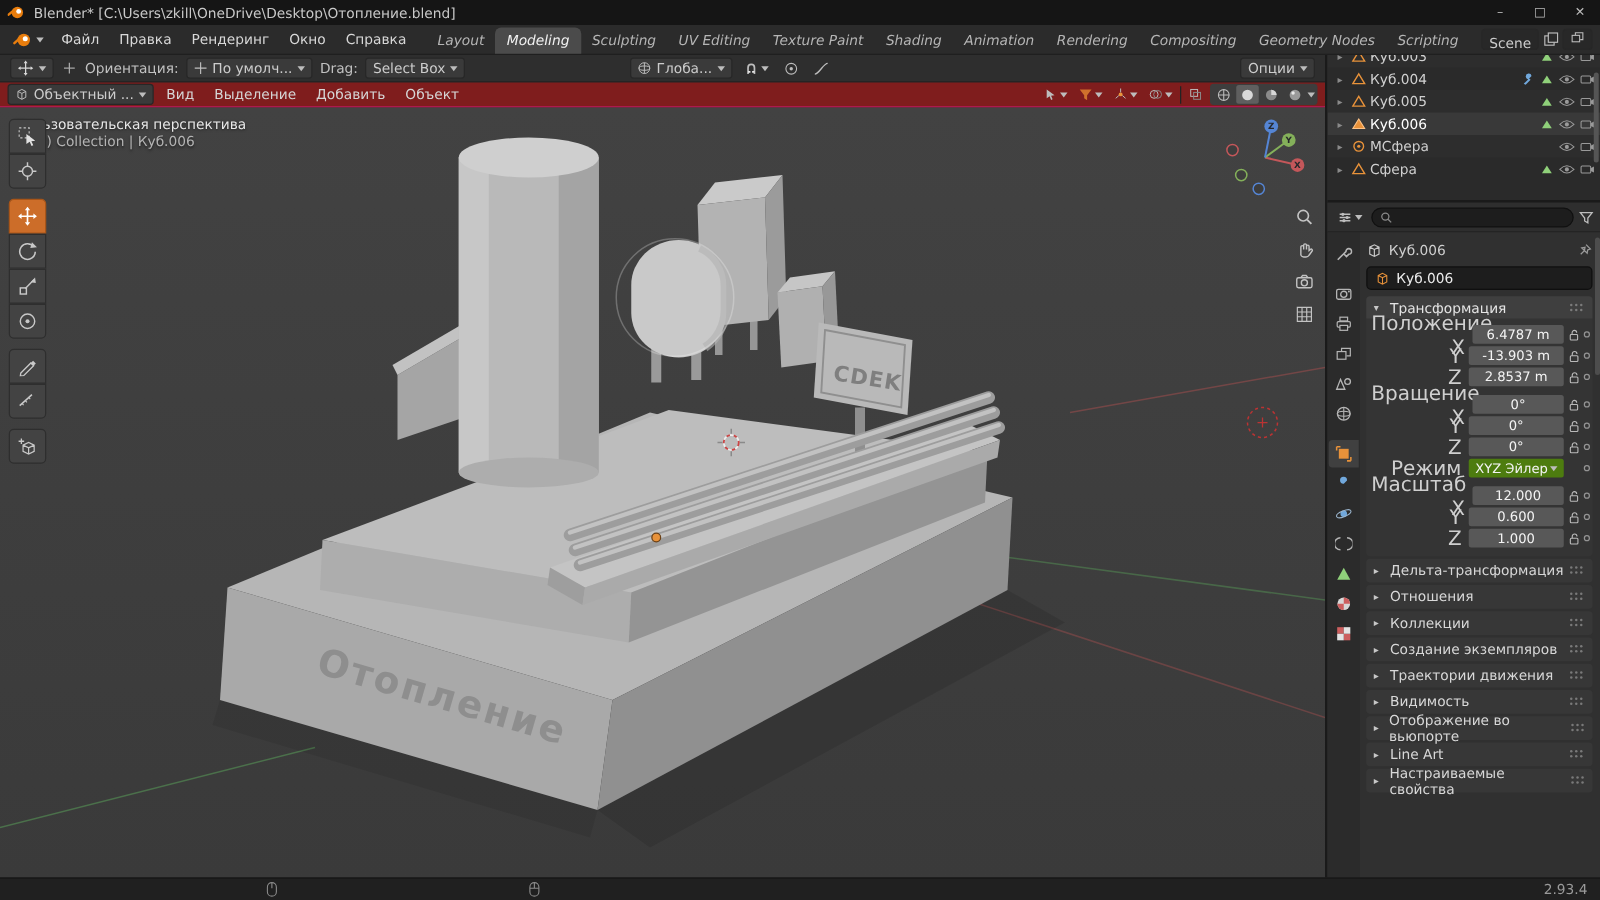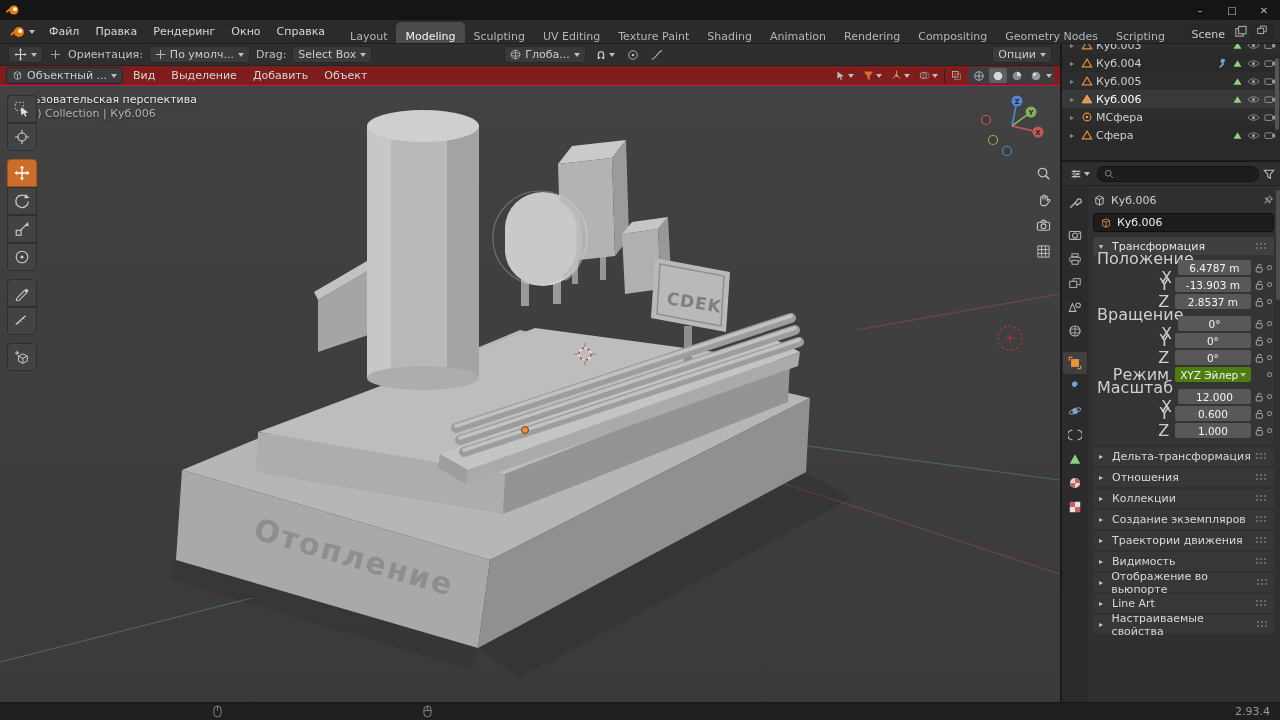--- a/index.html
+++ b/index.html
@@ -10,21 +10,21 @@
   .titlebar { height:20px; background:#151515; display:flex; align-items:center; padding-left:6px; gap:7px; color:#c9c9c9; }
   .titlebar .blender-logo { width:14px; height:14px; }
   .win-btns { margin-left:auto; display:flex; height:100%; }
   .win-btn { width:32px; display:flex; align-items:center; justify-content:center; color:#bbb; font-size:10px; }
 
   
   .topbar { height:24px; background:#2b2b2b; display:flex; align-items:stretch; padding:0 4px; border-bottom:1px solid #1f1f1f; }
   .menu-item { padding:0 8px; display:flex; align-items:center; color:#d8d8d8; border-radius:3px; }
   .app-menu { display:flex; align-items:center; gap:3px; padding:0 6px; }
   .ws-tabs { display:flex; margin-left:8px; }
-  .ws-tab { padding:0 9px; display:flex; align-items:flex-end; color:#b5b5b5; border-radius:5px 5px 0 0; margin-top:2px; white-space:nowrap; }
+  .ws-tab { padding:0 9px; display:flex; align-items:center; color:#b5b5b5; border-radius:5px 5px 0 0; margin-top:2px; white-space:nowrap;font-style:italic; }
   .ws-tab.active { background:#4b4b4b; color:#f2f2f2; }
   .topbar-right { margin-left:auto; display:flex; align-items:center; gap:3px; padding-right:2px; }
   .chip { background:#3a3a3a; border:1px solid #272727; border-radius:3px; height:17px; display:flex; align-items:center; gap:4px; padding:0 5px; white-space:nowrap; }
   .chip.dark { background:#282828;flex-direction:column; }
   .chev { width:0; height:0; border-left:3px solid transparent; border-right:3px solid transparent; border-top:4px solid #bdbdbd; }
   .xbtn { color:#9a9a9a; font-size:9px; padding:0 2px; }
 
   
   .toolrow { height:22px; background:#2e2e2e; display:flex; align-items:center; gap:6px; padding:0 8px; border-bottom:1px solid #222; }
   .toolrow .lbl { color:#c2c2c2; }
@@ -107,20 +107,21 @@
 </style>
 </head>
 <body>
 
 <div class="titlebar">
   <svg class="blender-logo" viewBox="0 0 16 16">
     <circle cx="9" cy="8" r="5.2" fill="#e87d0d"></circle>
       <circle cx="10.2" cy="7" r="2.2" fill="#ffffff"></circle>
     <path d="M1 10 L7 5" stroke="#e87d0d" stroke-width="2.2" stroke-linecap="round"></path>
   </svg>
+  <span>Blender* [C:\Users\zkill\OneDrive\Desktop\Отопление.blend]</span>
   <div class="win-btns">
     <div class="win-btn">–</div>
     <div class="win-btn">□</div>
     <div class="win-btn close">✕</div>
   </div>
 </div>
 
 <div class="topbar">
   <div class="app-menu">
     <svg width="16" height="16" viewBox="0 0 16 16">

